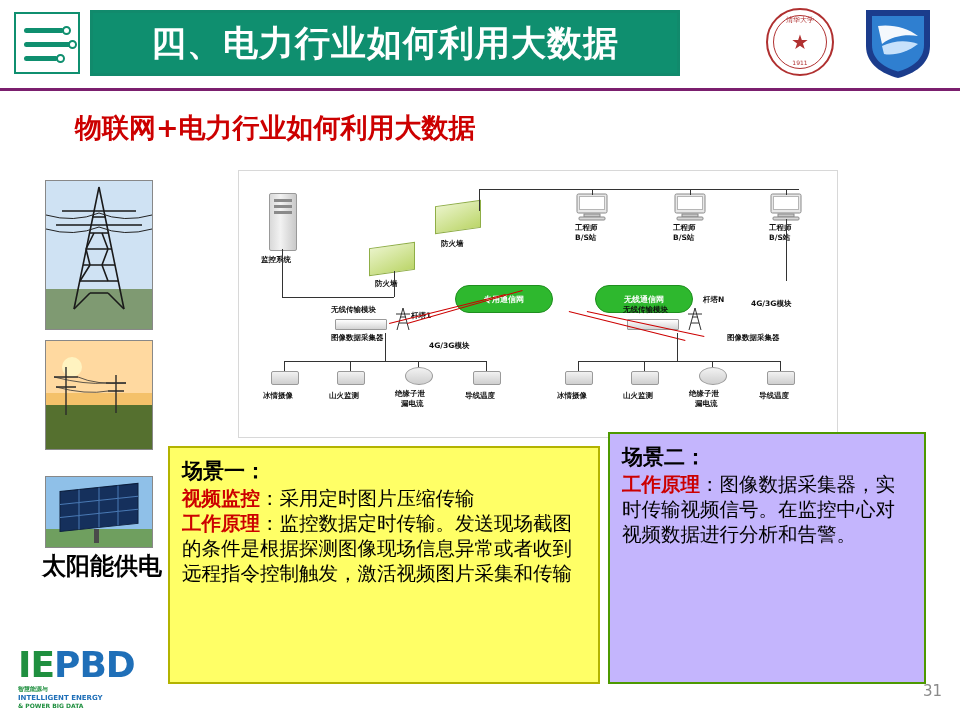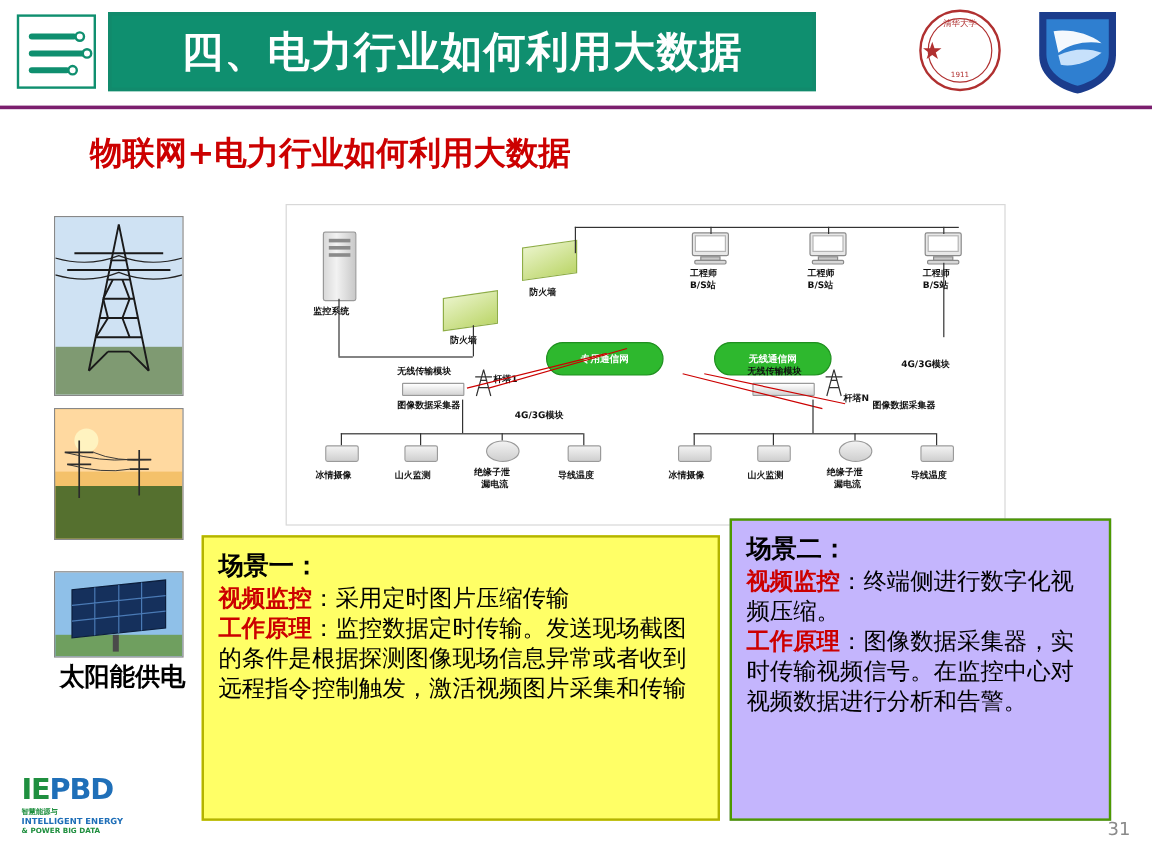--- a/index.html
+++ b/index.html
@@ -95,20 +95,21 @@
     position: absolute;
     left: 766px;
     top: 8px;
     width: 68px;
     height: 68px;
     border-radius: 50%;
     border: 2px solid #b03030;
     box-sizing: border-box;
     color: #b03030;
     display: flex;
+    align-items: center;
     justify-content: center;
     flex-direction: column;
     font-size: 7px;
     line-height: 1.1;
     font-family: "DejaVu Sans", sans-serif;
   }
   .seal .inner-ring {
     position: absolute;
     left: 5px; top: 5px; right: 5px; bottom: 5px;
     border: 1px solid #b03030;
@@ -172,21 +173,21 @@
     background: linear-gradient(#9fc6e8 0%, #6f9fd0 100%);
   }
   .tower-svg, .lines-svg, .solar-svg { display:block; }
 
   .left-caption {
     position: absolute;
     left: 32px;
     top: 552px;
     width: 140px;
     text-align: center;
-    font-size: 21px;
+    font-size: 24px;
     font-weight: bold;
     color: #000;
     line-height: 1.2;
     font-family: "DejaVu Sans", sans-serif;
   }
 
   
   .diagram {
     position: absolute;
     left: 238px;
@@ -316,21 +317,21 @@
 
   
   .footer-logo {
     position: absolute;
     left: 18px;
     top: 644px;
     width: 150px;
     height: 62px;
   }
   .footer-logo .mark {
-    font-size: 24px;
+    font-size: 36px;
     font-weight: bold;
     color: #1f8f3f;
     font-family: "DejaVu Sans", sans-serif;
     letter-spacing: -1px;
   }
   .footer-logo .mark .blue { color: #1f6fb8; }
   .footer-logo .sub1 {
     font-size: 7px;
     color: #1f6fb8;
     font-weight: bold;
@@ -522,21 +523,21 @@
     <div class="box-sm" style="left:388px; top:148px; width:50px;"></div>
     <div class="lbl" style="left:384px; top:134px;">无线传输模块</div>
 
     <div class="pole" style="left:448px; top:136px;">
       <svg width="16" height="24" viewBox="0 0 16 24">
         <g stroke="#333" stroke-width="1" fill="none">
           <path d="M8 1 L2 23 M8 1 L14 23 M4 16 H12 M5 10 H11 M1 7 H15"></path>
         </g>
       </svg>
     </div>
-    <div class="lbl" style="left:464px; top:156px;">杆塔N</div>
+    <div class="lbl" style="left:464px; top:124px;">杆塔N</div>
 
     <div class="lbl" style="left:488px; top:162px;">图像数据采集器</div>
     <div class="lbl" style="left:512px; top:128px;">4G/3G模块</div>
 
     <div class="wire red" style="left:150px; top:152px; width:120px; transform: rotate(-14deg);"></div>
     <div class="wire red" style="left:168px; top:152px; width:120px; transform: rotate(-16deg);"></div>
     <div class="wire red" style="left:330px; top:140px; width:120px; transform: rotate(14deg);"></div>
     <div class="wire red" style="left:348px; top:140px; width:120px; transform: rotate(12deg);"></div>
 
     <div class="sensor" style="left:32px; top:200px;"></div>
@@ -579,23 +580,20 @@
       <span class="red">视频监控</span><span>：采用定时图片压缩传输</span>
     </p>
     <p>
       <span class="red">工作原理</span><span>：监控数据定时传输。发送现场截图的条件是根据探测图像现场信息异常或者收到远程指令控制触发，激活视频图片采集和传输</span>
     </p>
   </div>
 
   <div class="scenario scenario-two">
     <span class="head">场景二：</span>
     <p>
-      <span class="red">视频监控</span><span>：终端侧进行数字化视频压缩。</span>
-    </p>
-    <p>
       <span class="red">工作原理</span><span>：图像数据采集器，实时传输视频信号。在监控中心对视频数据进行分析和告警。</span>
     </p>
   </div>
 
   <div class="footer-logo">
     <div class="mark"><span>IE</span><span class="blue">PBD</span></div>
     <div class="sub2">智慧能源与</div>
     <div class="sub1">INTELLIGENT ENERGY</div>
     <div class="sub2">&amp; POWER BIG DATA</div>
   </div>

